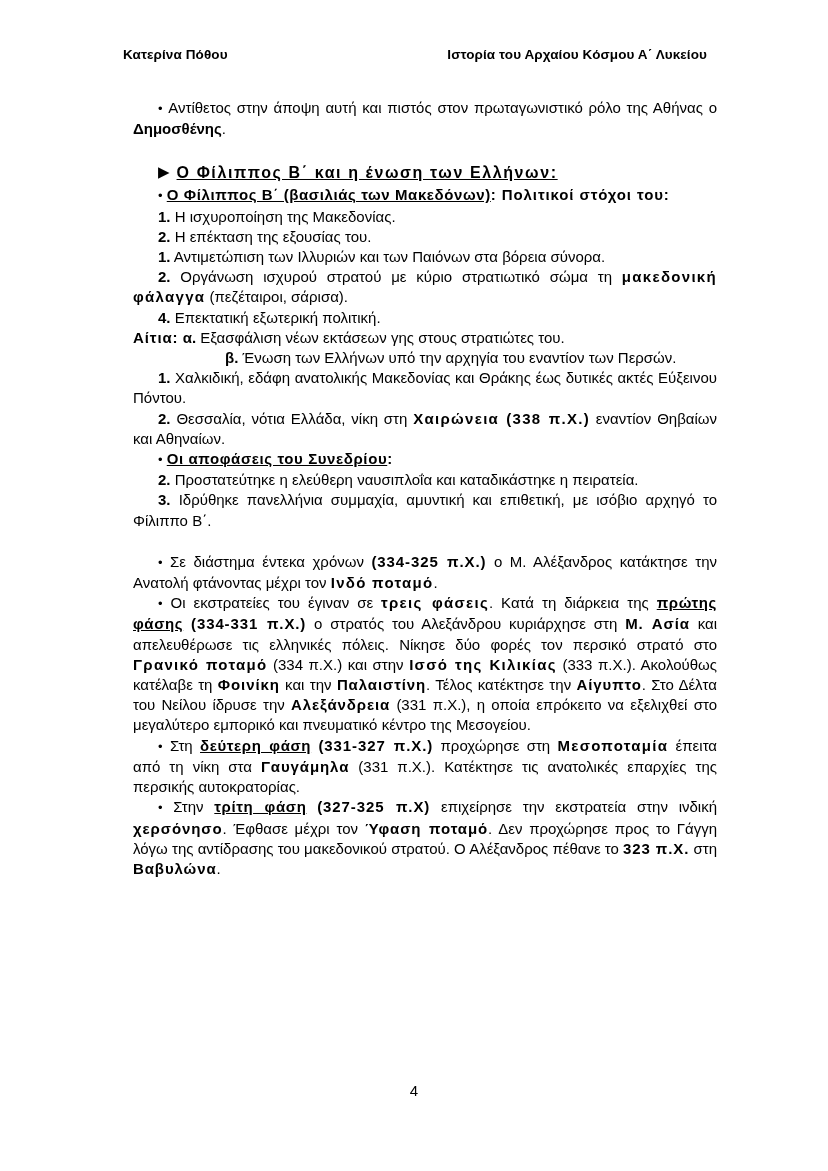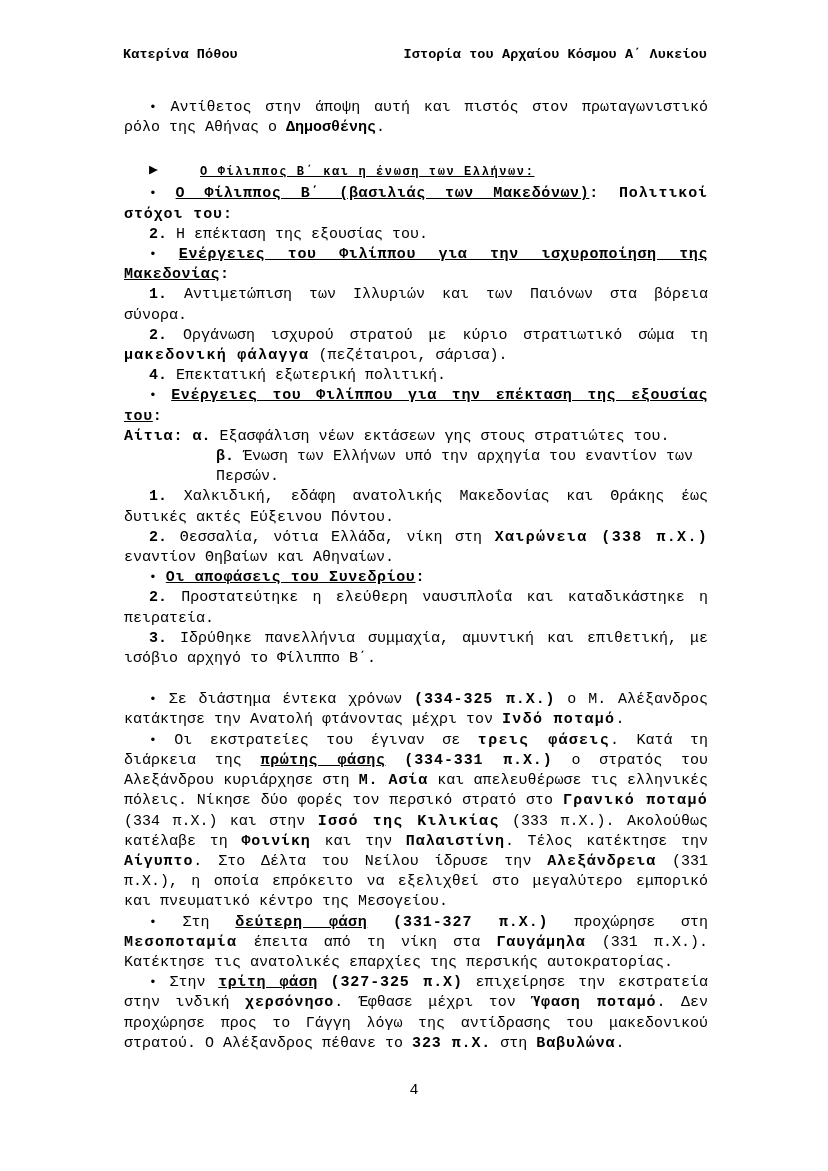--- a/index.html
+++ b/index.html
@@ -7,21 +7,21 @@
     padding: 0;
     background: #ffffff;
   }
   .page {
     position: relative;
     width: 828px;
     height: 1171px;
     background: #ffffff;
     margin: 0 auto;
     overflow: hidden;
-    font-family: Liberation Mono, monospace;
+    font-family: Liberation Sans, sans-serif;
     color: #000000;
   }
 
   
   .doc-header {
     position: absolute;
     top: 47px;
     left: 123px;
     width: 584px;
     display: flex;
@@ -29,21 +29,21 @@
     align-items: baseline;
     font-weight: bold;
     font-size: 13.5px;
     letter-spacing: 0.1px;
   }
 
   
   .body-col {
     position: absolute;
     top: 98px;
-    left: 124px;
+    left: 133px;
     width: 584px;
     font-size: 15px;
     line-height: 20.2px;
   }
 
   p {
     margin: 0;
     text-align: justify;
     text-justify: inter-word;
   }
@@ -80,21 +80,21 @@
     font-size: 16.5px;
     line-height: 24px;
   }
   .tri {
     display: inline-block;
     font-size: 15px;
     line-height: 1;
     transform: translateY(-1px);
     margin-right: 7px;
   }
-  .sec-head .uhead { font-size: 12px; letter-spacing: 1.6px; margin-left: 35px; }
+  .sec-head .uhead { font-size: 16px; letter-spacing: 1.6px; }
 
   .bullet-glyph { font-size: 13px; }
 
   
   .sub-b { text-indent: 0; padding-left: 92px; }
 
   
   .page-num {
     position: absolute;
     top: 1082px;
@@ -117,32 +117,31 @@
   <div class="body-col">
 
     <p class="ind-bullet"><span class="bullet-glyph">•</span>&nbsp;<span>Αντίθετος στην άποψη αυτή και πιστός στον πρωταγωνιστικό ρόλο της Αθήνας ο </span><b>Δημοσθένης</b><span>.</span></p>
 
     <div class="gap-lg"></div>
 
     <p class="sec-head nojust"><span class="tri">▶</span><span class="uhead">Ο Φίλιππος Β΄ και η ένωση των Ελλήνων:</span></p>
 
     <p class="ind-bullet"><span class="bullet-glyph">•</span>&nbsp;<span class="uhead-tight">Ο Φίλιππος Β΄ (βασιλιάς των Μακεδόνων)</span><span class="sp2">: Πολιτικοί στόχοι του:</span></p>
 
+    <p class="ind-num"><b>1.</b> <span>Η ισχυροποίηση της Μακεδονίας.</span></p>
     <p class="ind-num"><b>2.</b> <span>Η επέκταση της εξουσίας του.</span></p>
 
-    <p class="ind-bullet"><span class="bullet-glyph">•</span>&nbsp;<span class="uhead-tight">Ενέργειες του Φιλίππου για την ισχυροποίηση της Μακεδονίας</span><span class="b">:</span></p>
 
     <p class="ind-num"><b>1.</b> <span>Αντιμετώπιση των Ιλλυριών και των Παιόνων στα βόρεια σύνορα.</span></p>
 
     <p class="ind-num"><b>2.</b> <span>Οργάνωση ισχυρού στρατού με κύριο στρατιωτικό σώμα τη </span><span class="sp">μακεδονική φάλαγγα</span><span> (πεζέταιροι, σάρισα).</span></p>
 
 
     <p class="ind-num"><b>4.</b> <span>Επεκτατική εξωτερική πολιτική.</span></p>
 
-    <p class="ind-bullet"><span class="bullet-glyph">•</span>&nbsp;<span class="uhead-tight">Ενέργειες του Φιλίππου για την επέκταση της εξουσίας του</span><span class="b">:</span></p>
 
     <p class="ind-none nojust"><span class="sp2">Αίτια:</span> <b>α.</b> <span>Εξασφάλιση νέων εκτάσεων γης στους στρατιώτες του.</span></p>
 
     <p class="sub-b nojust"><b>β.</b> <span>Ένωση των Ελλήνων υπό την αρχηγία του εναντίον των Περσών.</span></p>
 
     <p class="ind-num"><b>1.</b> <span>Χαλκιδική, εδάφη ανατολικής Μακεδονίας και Θράκης έως δυτικές ακτές Εύξεινου Πόντου.</span></p>
 
     <p class="ind-num"><b>2.</b> <span>Θεσσαλία, νότια Ελλάδα, νίκη στη </span><span class="sp">Χαιρώνεια (338 π.Χ.)</span><span> εναντίον Θηβαίων και Αθηναίων.</span></p>
 
 

